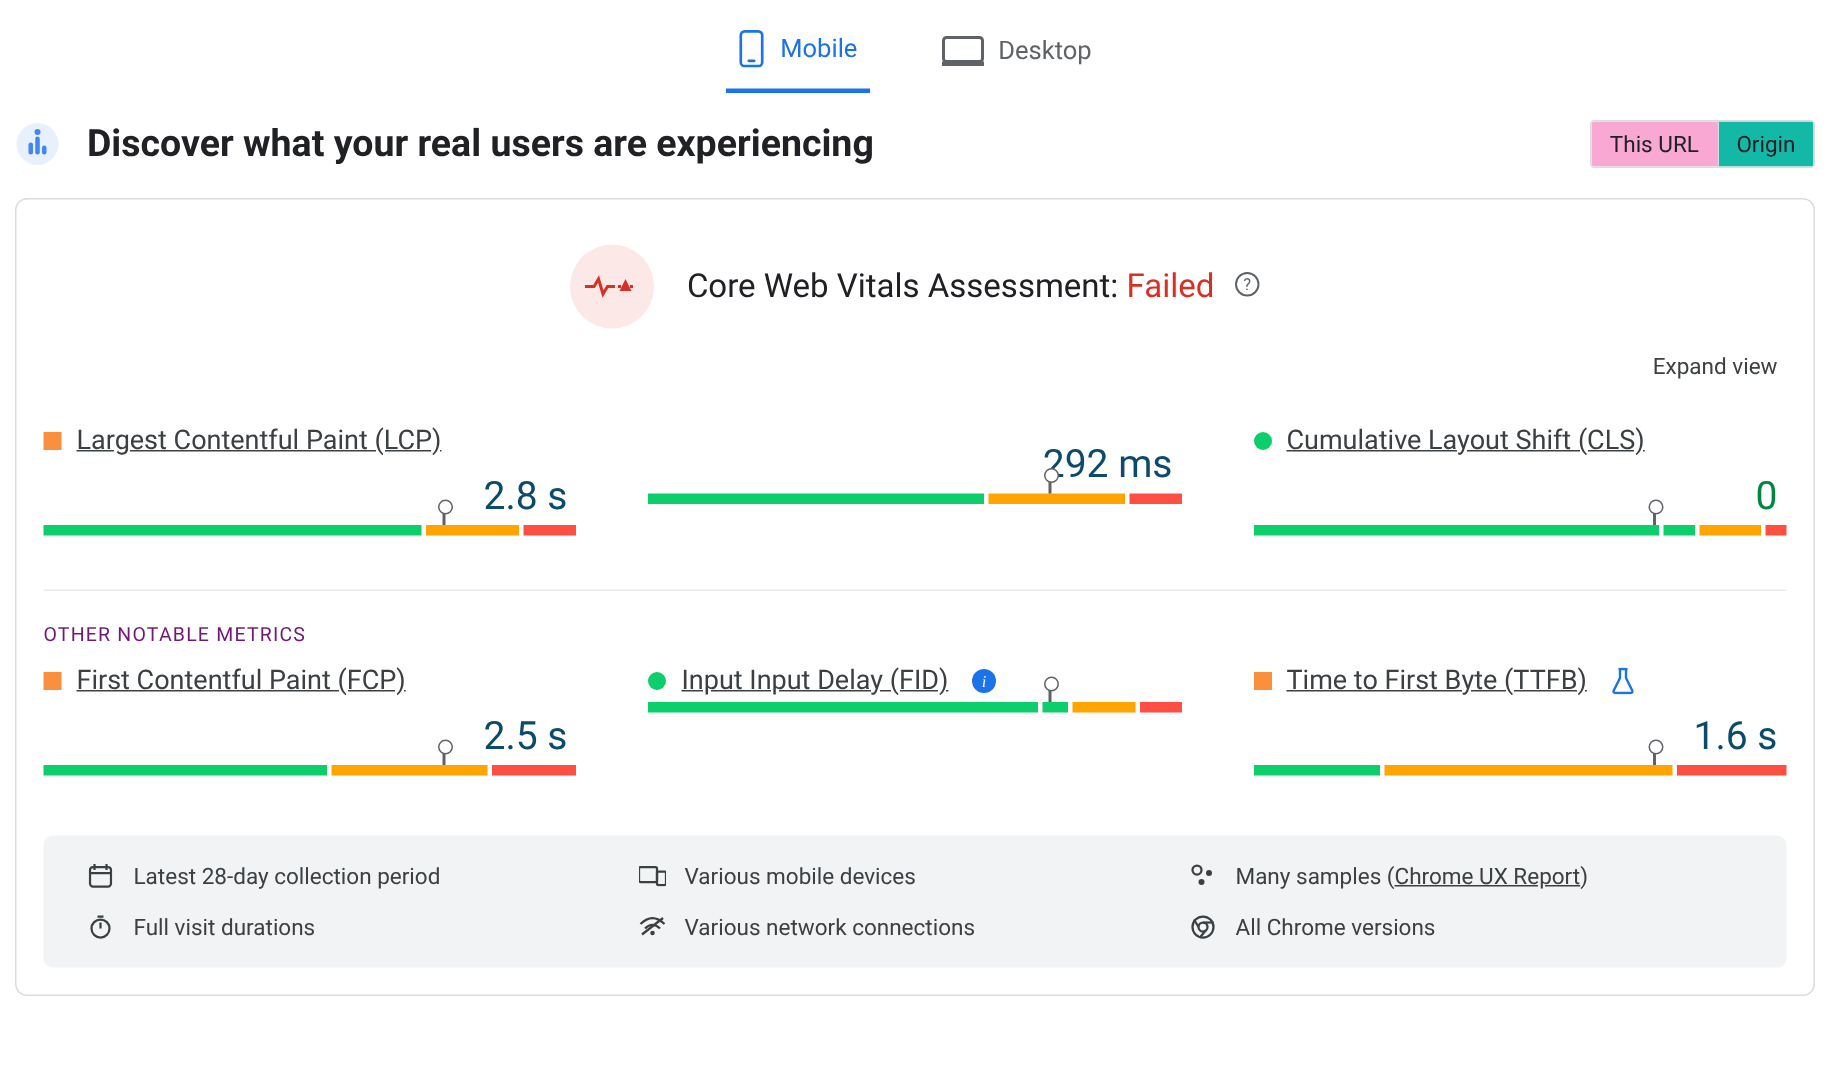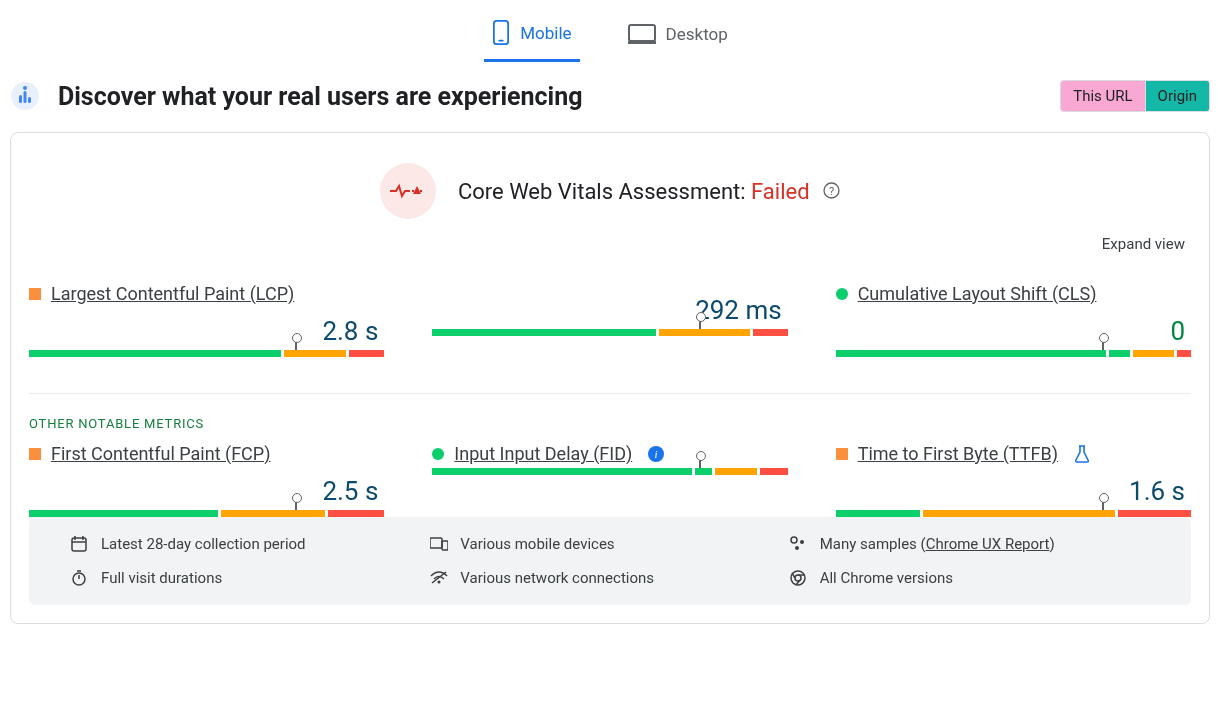--- a/index.html
+++ b/index.html
@@ -37,22 +37,22 @@
 .mvalue.green { color: #018642; }
 .bar-wrap { position: relative; margin-top: 4px; }
 .bar { display: flex; height: 7px; gap: 3px; }
 .seg { height: 100%; }
 .seg.g { background: #0cce6b; }
 .seg.o { background: #ffa400; }
 .seg.r { background: #ff4e42; }
 .marker { position: absolute; top: -10px; width: 2px; height: 10px; background: #5f6368; }
 .marker::after { content: ''; position: absolute; left: -3px; top: -7px; width: 8px; height: 8px; border: 1px solid #5f6368; border-radius: 50%; background: #fff; }
 .divider { border: none; border-top: 1px solid #e8eaed; margin: 36px 0 22px; }
-.section-label { font-size: 13px; letter-spacing: 0.8px; color: #15803d; }
-.foot { background: #f1f3f4; border-radius: 6px; padding: 18px 42px; display: grid; grid-template-columns: 1fr 1fr 1fr; row-gap: 16px; }
+.section-label { font-size: 13px; letter-spacing: 0.8px; color: #701a75; }
+.foot { background: #f1f3f4; border-radius: 6px; margin-top: 40px; padding: 18px 30px; display: grid; grid-template-columns: 1fr 1fr 1fr; row-gap: 16px; }
 .fitem { display: flex; align-items: center; gap: 12px; font-size: 15px; color: #3c4043; }
 .fitem .ic { color: #3c4043; display:inline-flex; width:18px;}
 .ul { text-decoration: underline; cursor:pointer;}
 </style>
 </head>
 <body>
 
 <div class="tabs">
   <div class="tab active">
     <span class="icon">

